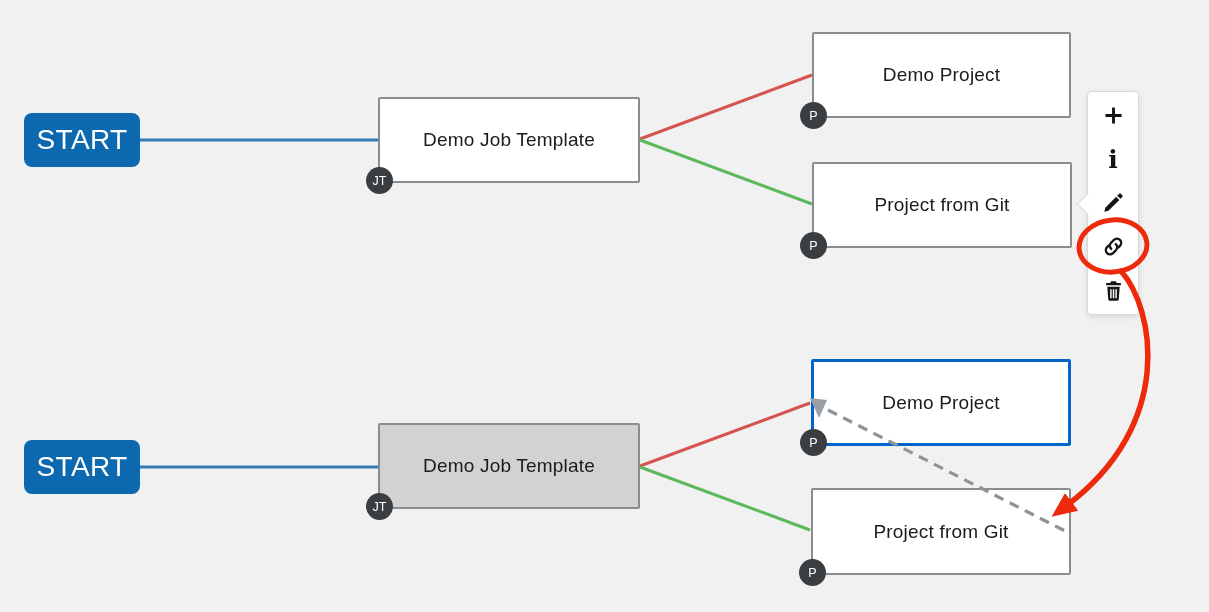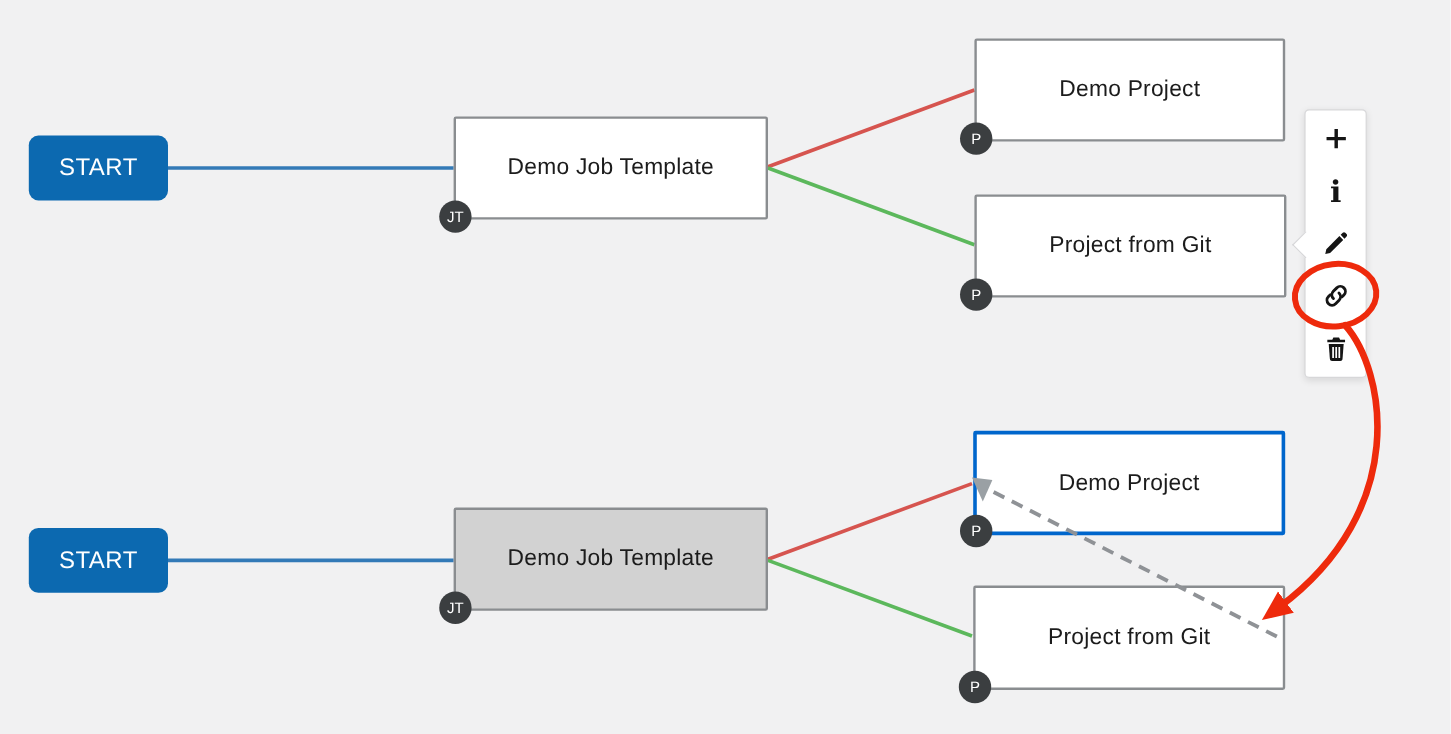--- a/index.html
+++ b/index.html
@@ -32,21 +32,21 @@
   .wf-node.selected-gray{background:var(--node-selected-fill,#d2d2d2);}
   .wf-node.selected-blue{border:3px solid var(--node-selected-border,#0066cc);}
   .node-label{font-size:19px;color:#1c1c1c;letter-spacing:.2px;}
   .node-badge{
     position:absolute;left:-14px;bottom:-13px;width:27px;height:27px;border-radius:50%;
     background:var(--badge-bg,#3b3e40);color:#fff;font-size:12.5px;font-weight:500;
     display:flex;align-items:center;justify-content:center;
   }
   .start-node{
     position:absolute;z-index:2;box-sizing:border-box;border-radius:8px;
-    background:var(--start-blue,#0c69b0);color:#fff;font-size:20px;letter-spacing:.4px;
+    background:var(--start-blue,#0c69b0);color:#fff;font-size:28px;letter-spacing:.4px;
     display:flex;align-items:center;justify-content:center;cursor:pointer;
   }
 
   
   .node-toolbar{
     position:absolute;z-index:3;left:1087px;top:91px;width:52px;height:224px;
     box-sizing:border-box;background:#fff;border:1px solid #d7d7d9;border-radius:4px;
     box-shadow:0 2px 6px rgba(0,0,0,.10);
     display:flex;flex-direction:column;justify-content:space-around;align-items:center;
     padding:2px 0;

